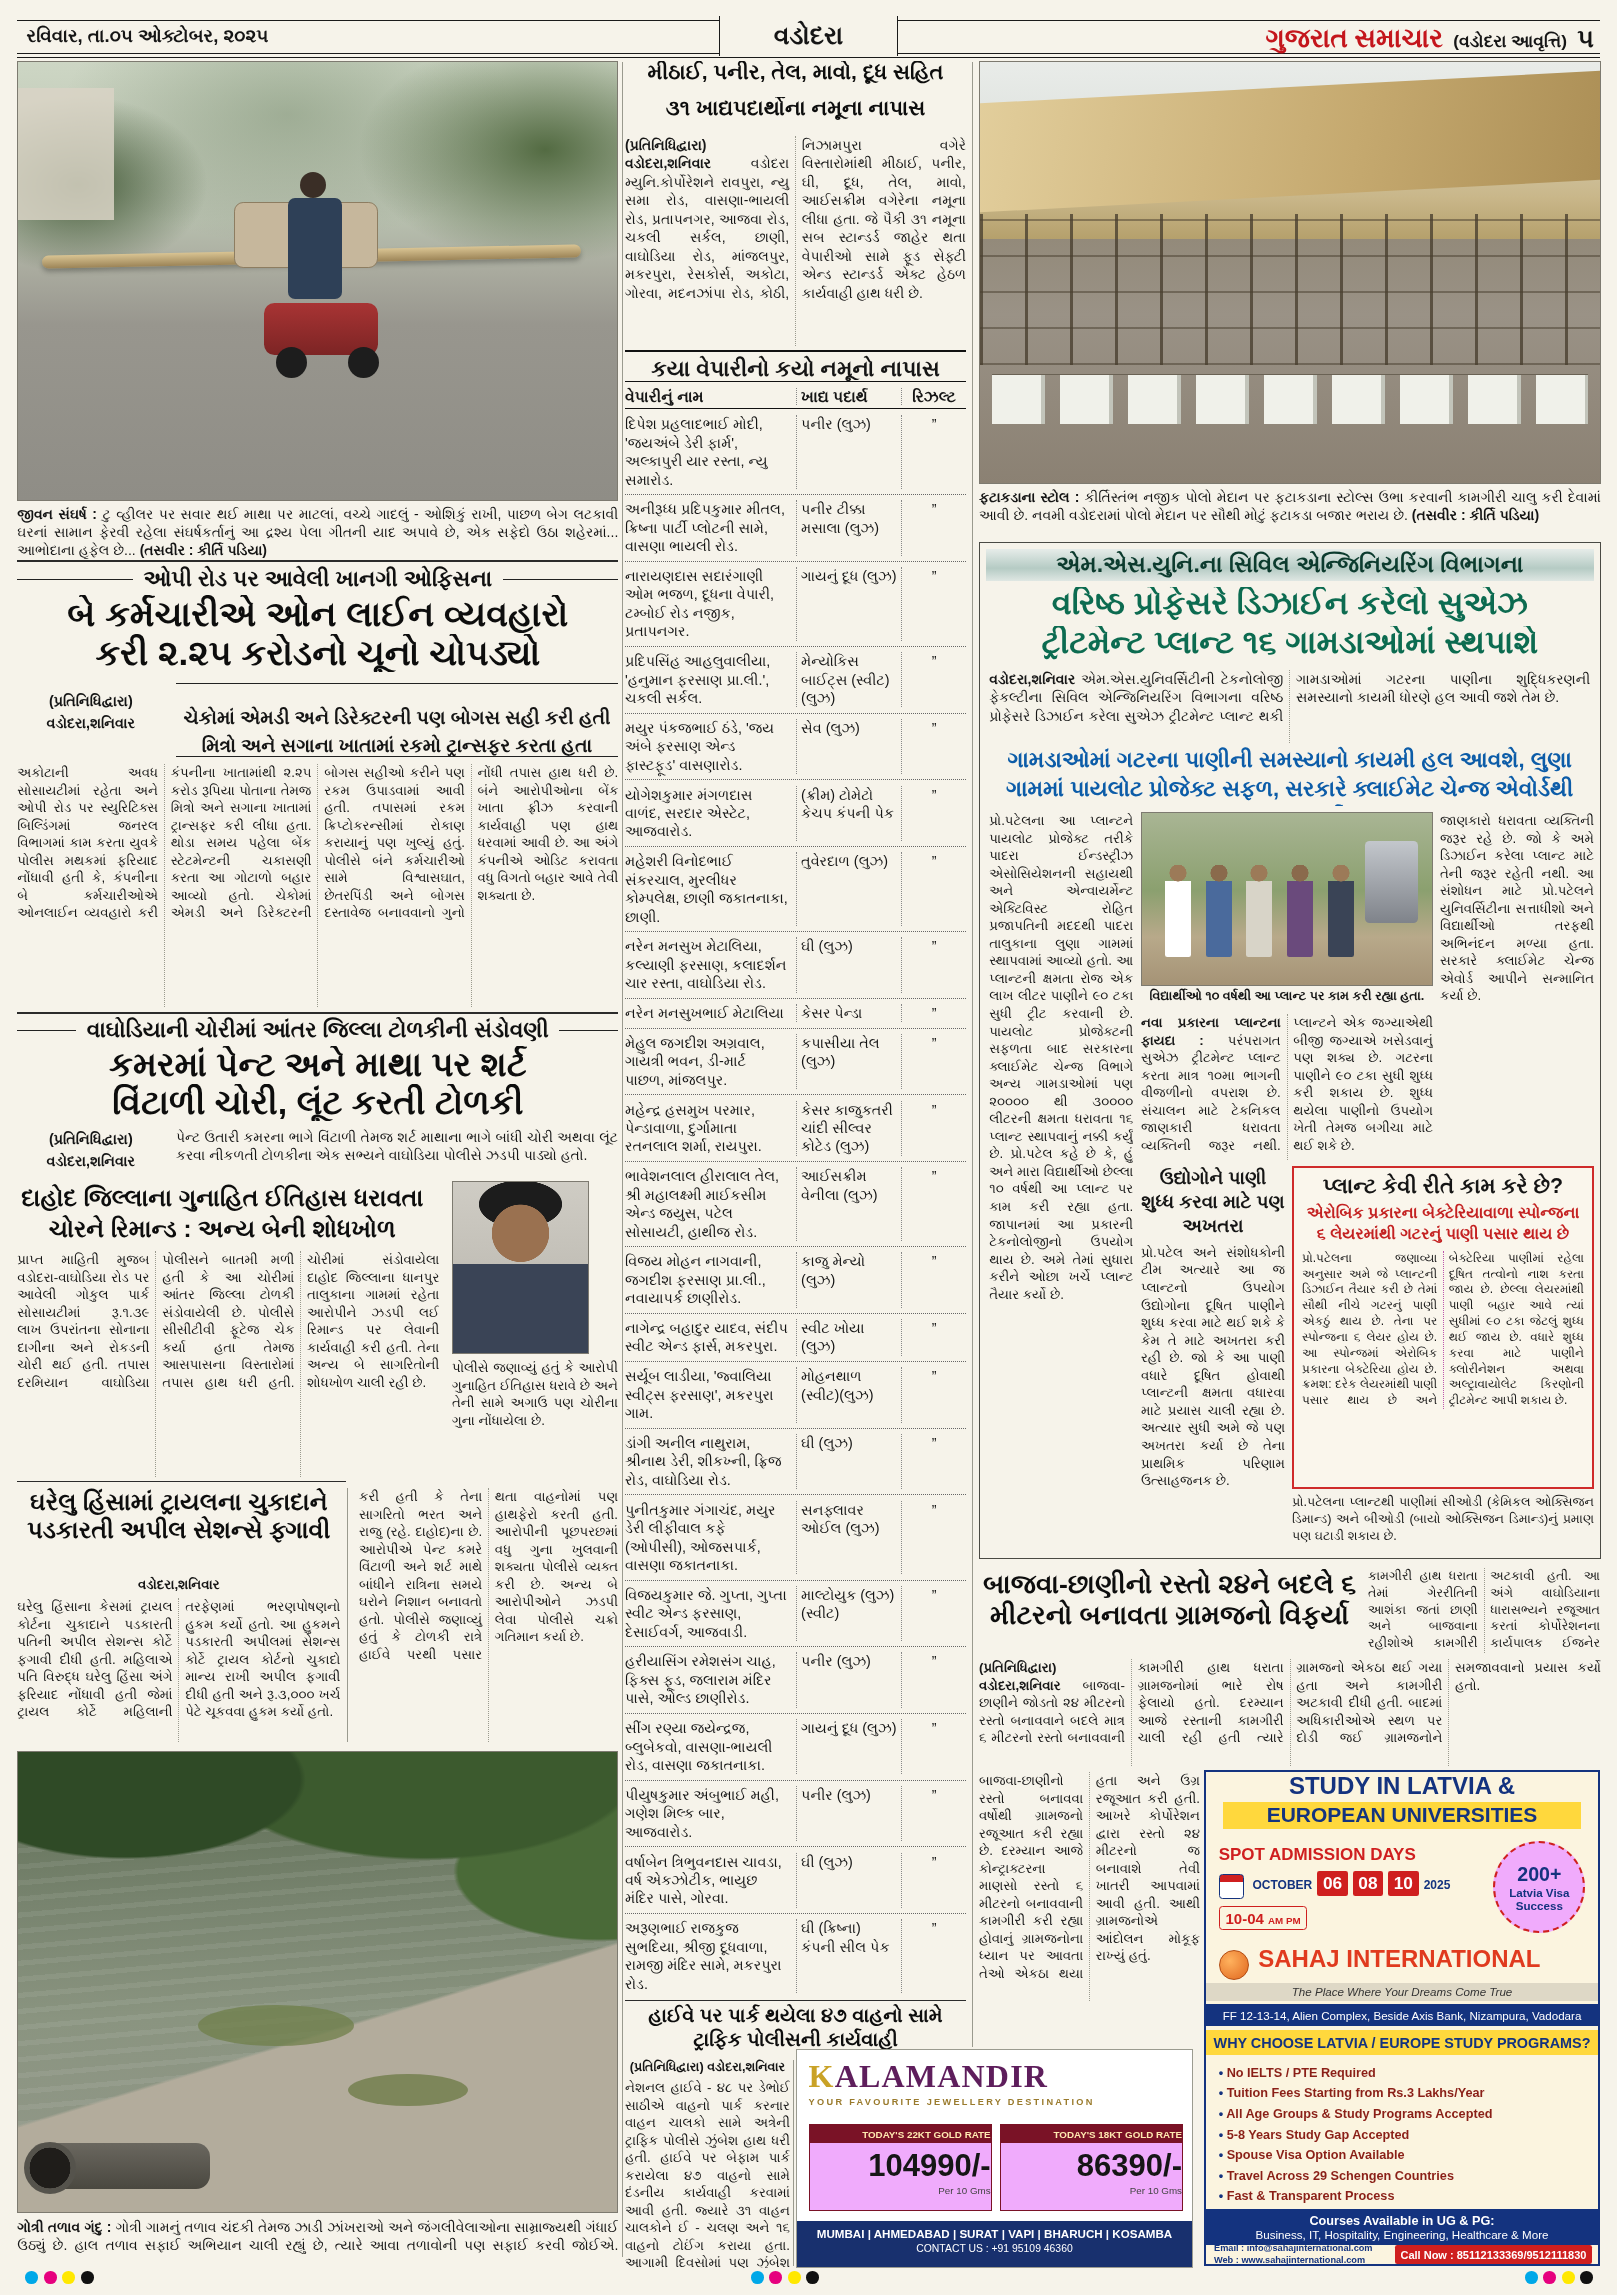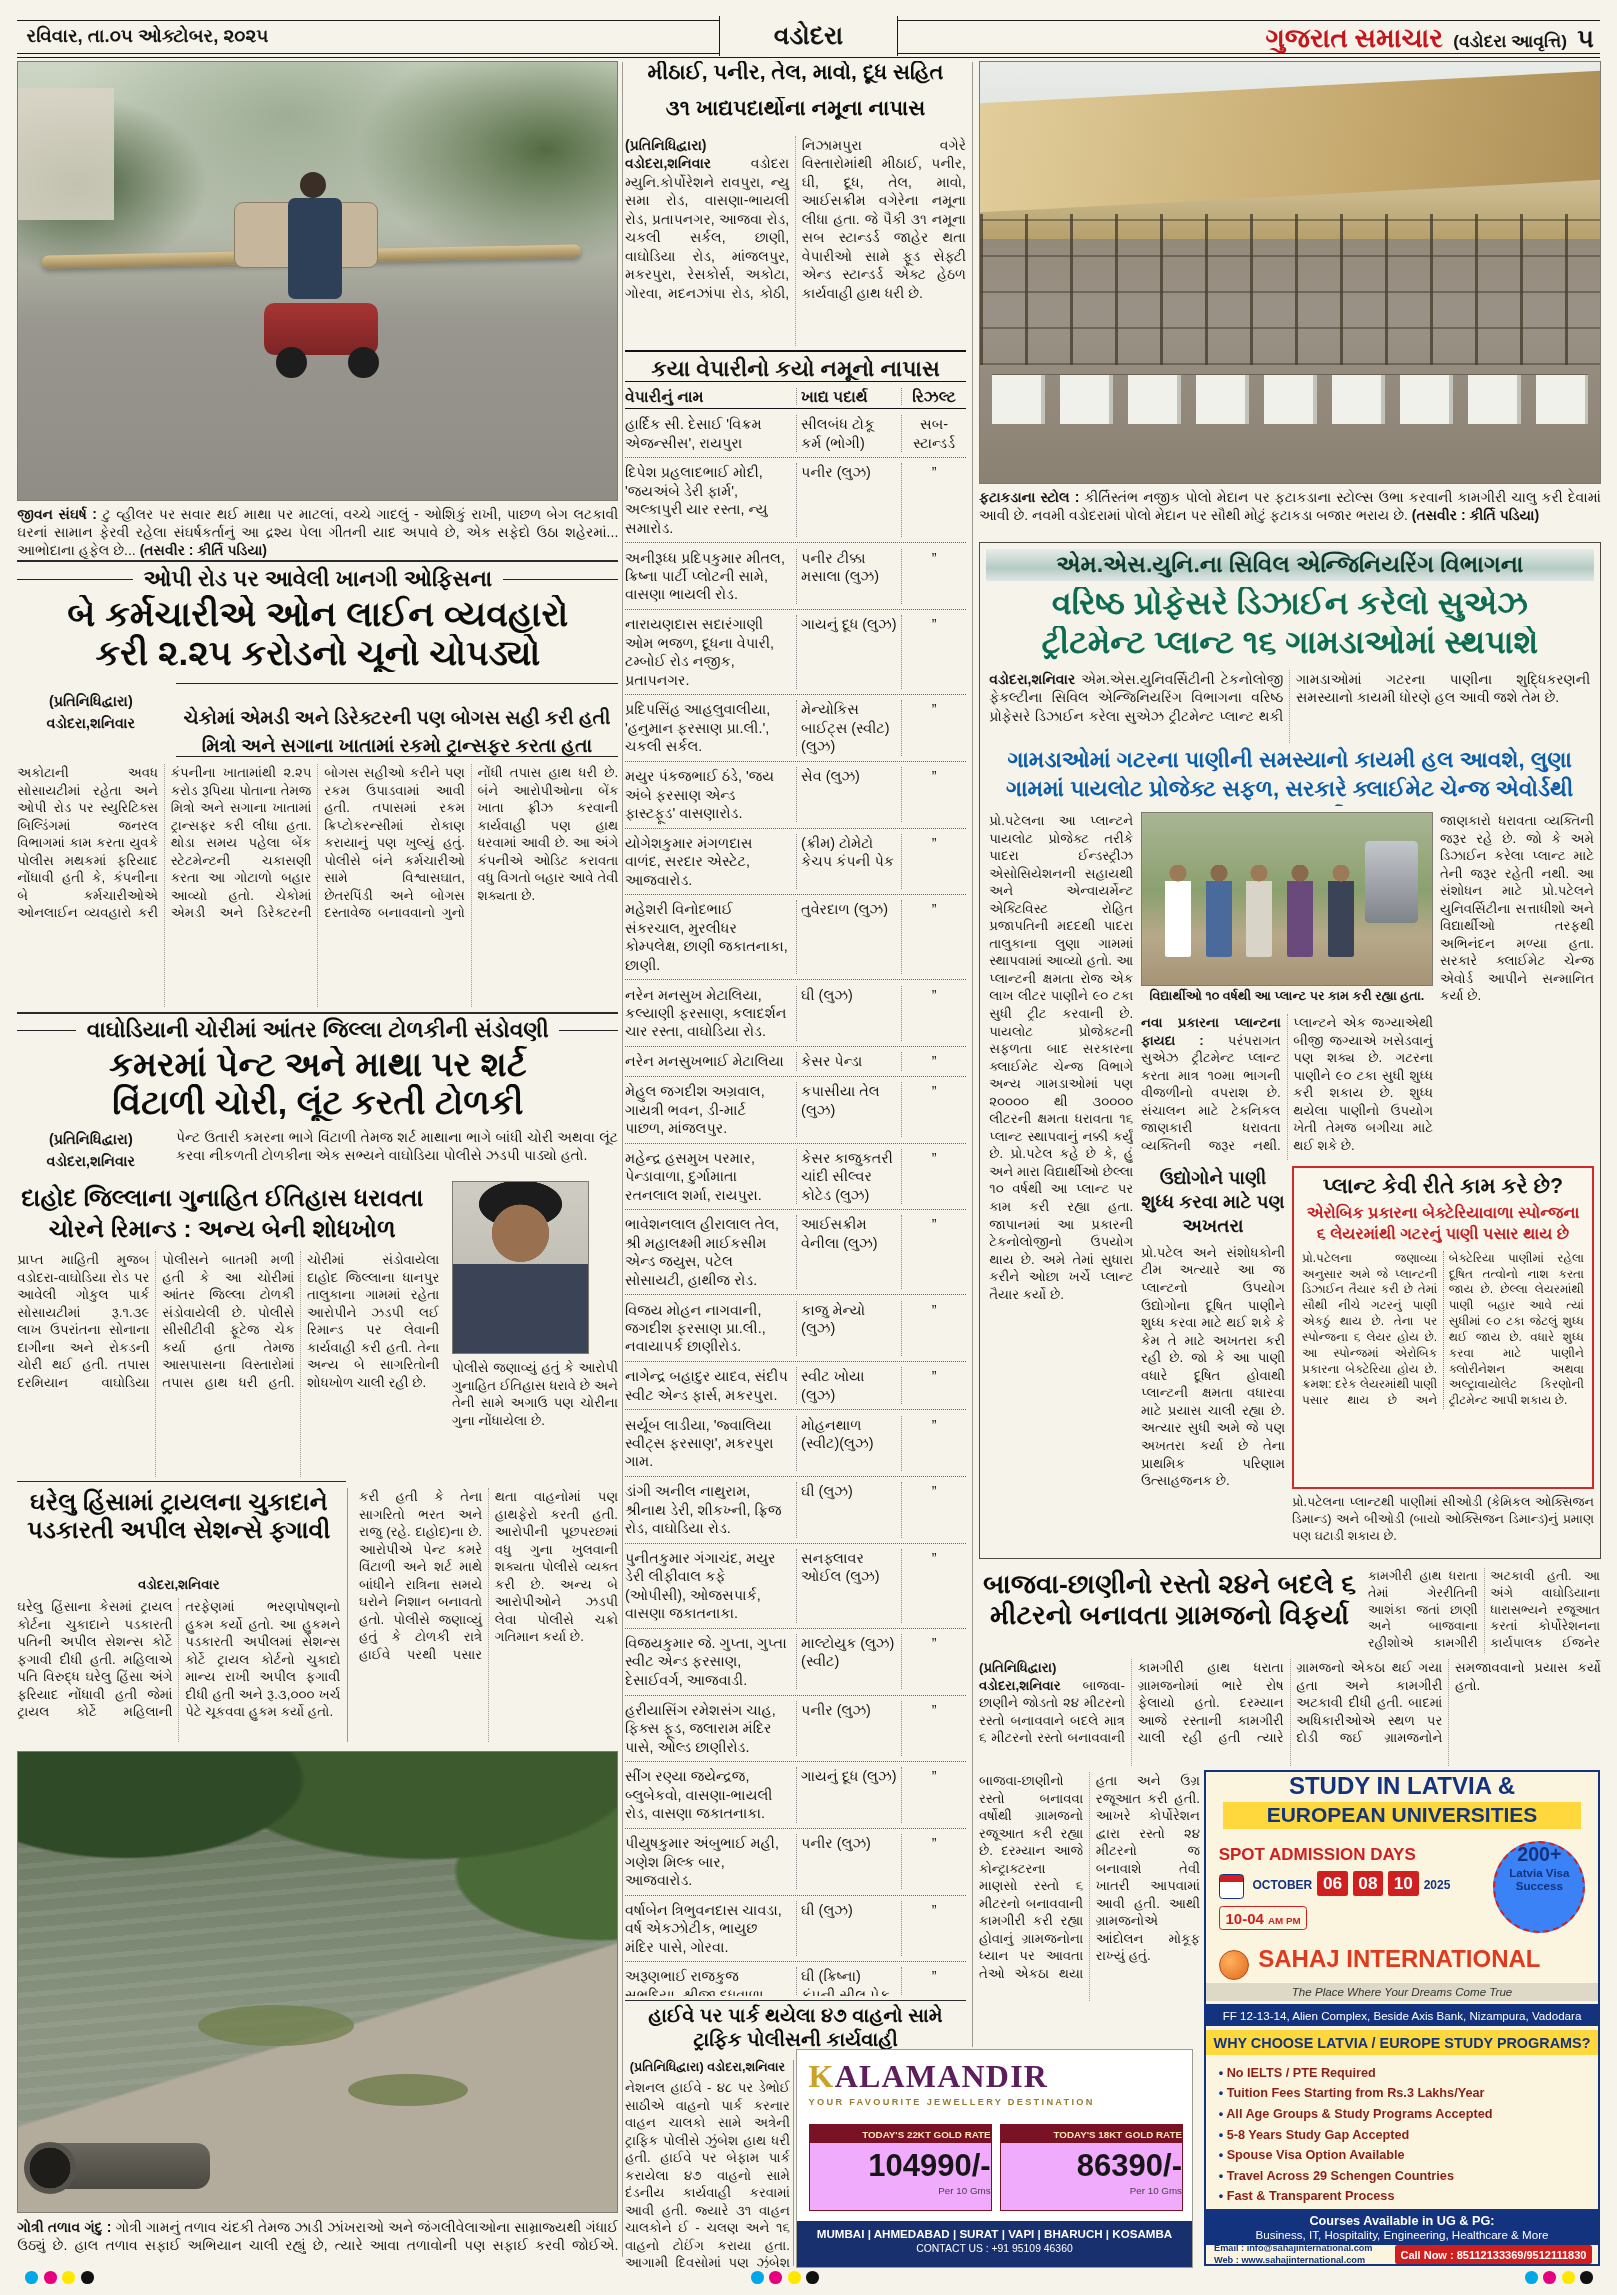--- a/index.html
+++ b/index.html
@@ -58,21 +58,21 @@
 .ratebox .rp{font-size:9.8px;color:#444;padding:1.2px 0 4.6px}
 .kal-strip{position:absolute;background:#18306e;color:#fff;text-align:center}
 
 .lat{position:absolute;background:#fbf4df;border:2.3px solid #14337f;overflow:hidden}
 .lat-t1{font-size:24px;font-weight:700;color:#14337f;text-align:center}
 .lat-t2{font-size:21px;font-weight:700;color:#14337f;background:#ffd83d;text-align:center;margin:2.3px 17.3px 0;padding:1.2px 0}
 .lat-spot{font-size:17px;font-weight:700;color:#cf1f1f}
 .lat-month{font-size:12px;font-weight:700;color:#14337f}
 .datechip{display:inline-block;background:#cf1f1f;color:#fff;font-weight:700;font-size:17.3px;padding:2.3px 5.8px;margin:0 2.3px;border-radius:2.3px}
 .timechip{display:inline-block;border:1.7px solid #cf1f1f;color:#cf1f1f;font-weight:700;font-size:15px;padding:2.3px 5.8px;border-radius:3.5px}
-.badge{position:absolute;width:92px;height:92px;border-radius:50%;background:#3b82f6;border:2.3px dashed #cf1f1f;display:flex;flex-direction:column;align-items:center;text-align:center;color:#14337f;font-weight:700}
+.badge{position:absolute;width:92px;height:92px;border-radius:50%;background:#f0abfc;border:2.3px dashed #cf1f1f;display:flex;flex-direction:column;align-items:center;justify-content:center;text-align:center;color:#14337f;font-weight:700}
 .lat-brand{font-size:24px;font-weight:700;color:#e03a1e}
 .lat-tagstrip{background:#ded8c6;color:#333;font-style:italic;font-size:11.6px;text-align:center;padding:2.3px 0}
 .lat-addr{background:#14337f;color:#fff;font-size:11.6px;text-align:center;padding:4.6px 0}
 .lat-why{background:#ffd83d;color:#14337f;font-size:14.4px;font-weight:700;text-align:center;padding:4.6px 0}
 .lat-bul{list-style:none;padding:5.8px 12.7px;font-size:12.7px;font-weight:700;color:#8a1f17;line-height:1.62}
 .lat-bul li::before{content:"• ";color:#14337f}
 .lat-courses{background:#14337f;color:#fff;text-align:center;padding:4.6px 0}
 .lat-call{background:#cf1f1f;color:#fff;font-weight:700;font-size:11px;padding:3.5px 5.8px;border-radius:2.3px}
 .cal{display:inline-block;width:25.4px;height:25.4px;border:1.7px solid #14337f;border-radius:3.5px;background:linear-gradient(180deg,#cf1f1f 0 7px,#fff 7px);vertical-align:middle;margin-right:5.8px}
 .globe{display:inline-block;width:30px;height:30px;border-radius:50%;background:radial-gradient(circle at 35% 35%,#ffb25e,#e0661e);border:1.7px solid #b34c12;vertical-align:middle;margin-right:7px}
@@ -183,25 +183,20 @@
     <span class="byl">(પ્રતિનિધિદ્વારા) વડોદરા,શનિવાર</span>
     <span>વડોદરા મ્યુનિ.કોર્પોરેશને રાવપુરા, ન્યુ સમા રોડ, વાસણા-ભાયલી રોડ, પ્રતાપનગર, આજવા રોડ, ચકલી સર્કલ, છાણી, વાઘોડિયા રોડ, માંજલપુર, મકરપુરા, રેસકોર્સ, અકોટા, ગોરવા, મદનઝાંપા રોડ, કોઠી, નિઝામપુરા વગેરે વિસ્તારોમાંથી મીઠાઈ, પનીર, ઘી, દૂધ, તેલ, માવો, આઈસક્રીમ વગેરેના નમૂના લીધા હતા. જે પૈકી ૩૧ નમૂના સબ સ્ટાન્ડર્ડ જાહેર થતા વેપારીઓ સામે ફૂડ સેફ્ટી એન્ડ સ્ટાન્ડર્ડ એક્ટ હેઠળ કાર્યવાહી હાથ ધરી છે.</span>
   </div>
   <div class="abs tbl-title" style="left:625px;top:350px;width:341px;height:32px">કયા વેપારીનો કયો નમૂનો નાપાસ</div>
   <div class="abs thead" style="left:625px;top:384px;width:341px;height:25.4px">
     <div class="tc-name">વેપારીનું નામ</div>
     <div class="tc-item">ખાદ્ય પદાર્થ</div>
     <div class="tc-res">રિઝલ્ટ</div>
   </div>
   <div class="abs" style="left:625px;top:410px;width:341px;height:1586px;overflow:hidden">
-  <div class="trow">
-    <div class="tc-name">હાર્દિક સી. દેસાઈ 'વિક્રમ એજન્સીસ', રાયપુરા</div>
-    <div class="tc-item">સીલબંધ ટોકૂ કર્મ (ભોગી)</div>
-    <div class="tc-res">સબ-સ્ટાન્ડર્ડ</div>
-  </div>
 
   <div class="trow">
     <div class="tc-name">દિપેશ પ્રહલાદભાઈ મોદી, 'જયઅંબે ડેરી ફાર્મ', અલ્કાપુરી યાર રસ્તા, ન્યુ સમારોડ.</div>
     <div class="tc-item">પનીર (લુઝ)</div>
     <div class="tc-res">”</div>
   </div>
 
   <div class="trow">
     <div class="tc-name">અનીરૂધ્ધ પ્રદિપકુમાર મીતલ, ક્રિષ્ના પાર્ટી પ્લોટની સામે, વાસણા ભાયલી રોડ.</div>
     <div class="tc-item">પનીર ટીક્કા મસાલા (લુઝ)</div>

